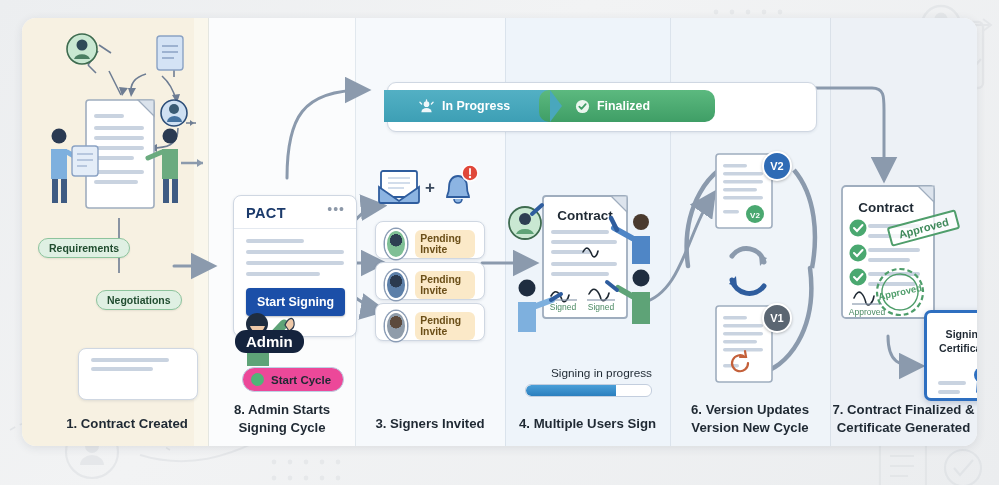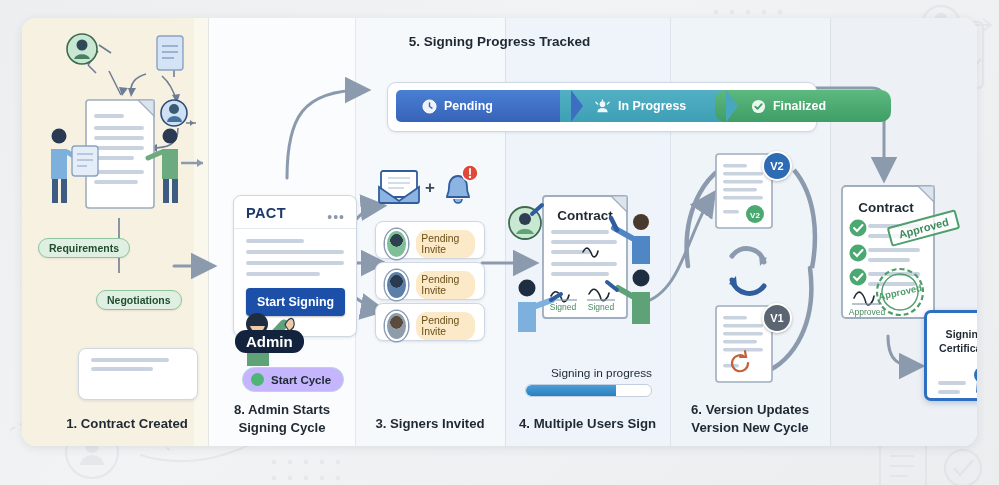--- a/index.html
+++ b/index.html
@@ -45,21 +45,21 @@
   .chip::after{content:"";position:absolute;right:-11px;top:0;width:0;height:0;z-index:2;
     border-top:16px solid transparent;border-bottom:16px solid transparent;}
   .chip.c1::after{border-left:12px solid #3e6ec2;}
   .chip.c2::after{border-left:12px solid #49a7bd;}
   .chip.c3::after{display:none;}
   .chip .ic svg{display:block;}
   
   .card{background:#fff;border:1px solid #cfd7e2;border-radius:8px;box-shadow:0 1px 3px rgba(40,60,90,.12);}
   .ln{background:#c9d3e0;border-radius:2px;height:4px;}
   .pill{display:inline-flex;align-items:center;border-radius:14px;font-size:11px;font-weight:bold;}
-  .badge-pending{background:#fbe9c8;color:#6b4f19;padding:3px 5px;border-radius:11px;font-size:10.4px;font-weight:normal;}
+  .badge-pending{background:#fbe9c8;color:#6b4f19;padding:3px 5px;border-radius:6px;font-size:10.4px;font-weight:bold;}
   .avatar{width:26px;height:26px;border-radius:50%;border:2px solid #fff;box-shadow:0 0 0 1.5px #8a9cb5;}
   .signer-row{display:flex;align-items:center;gap:8px;padding:7px 9px;}
   .startbtn{
     background:#1b4fa8;color:#fff;text-align:center;font-size:12.4px;font-weight:bold;
     border-radius:4px;padding:7px 0;box-shadow:0 1px 2px rgba(0,0,0,.25);
   }
   .tagpill{
     background:#dff0e3;border:1px solid #8dc49d;color:#214d30;
     padding:3px 10px;border-radius:12px;font-size:10.5px;font-weight:bold;white-space:nowrap;
     box-shadow:0 1px 2px rgba(0,0,0,.08);
@@ -192,33 +192,23 @@
       <path d="M460 245 H 510"></path>
 
       <path d="M620 285 C 660 275, 665 215, 690 178"></path>
 
       <path d="M770 70 H 850 C 862 70, 862 78, 862 92 V 158"></path>
 
       <path d="M866 318 C 866 345, 878 348, 896 348"></path>
     </g>
   </svg>
 
-  <div class="panel-title">5. Signing Progress Tracked</div>
 
   <div class="pipe-wrap">
     <div class="pipe">
-      <div class="chip c1">
-        <span class="ic">
-          <svg width="15" height="15" viewBox="0 0 16 16">
-            <circle cx="8" cy="8" r="7" fill="#eef2f8" stroke="#fff" stroke-width="1"></circle>
-            <path d="M8 4.2 V8 l2.6 1.8" stroke="#3663b8" stroke-width="1.5" fill="none" stroke-linecap="round"></path>
-          </svg>
-        </span>
-        <span class="lbl">Pending</span>
-      </div>
       <div class="chip c2" style="padding-left:34px;">
         <span class="ic">
           <svg width="17" height="15" viewBox="0 0 18 16">
             <circle cx="9" cy="5.5" r="3" fill="#eef7fa"></circle>
             <path d="M3.5 14 a5.5 4.5 0 0 1 11 0 z" fill="#eef7fa"></path>
             <path d="M2 3.5 l1.8 1.8 M16 3.5 l-1.8 1.8 M9 1 v2" stroke="#eef7fa" stroke-width="1.4" stroke-linecap="round"></path>
           </svg>
         </span>
         <span class="lbl">In Progress</span>
       </div>
@@ -310,42 +300,42 @@
       <div class="ln" style="width:78px;margin:9px 0 0 12px;"></div>
       <div class="ln" style="width:62px;margin:5px 0 0 12px;"></div>
     </div>
     <div class="caption">
       <span>1. Contract Created</span>
     </div>
   </div>
 
   <div style="position:absolute;left:187px;top:0;width:146px;height:428px;">
     <div class="card" style="position:absolute;left:24px;top:177px;width:122px;height:140px;">
-      <div style="display:flex;align-items:flex-end;justify-content:space-between;padding:9px 11px 7px 12px;border-bottom:1px solid #e4e9f0;">
+      <div style="display:flex;align-items:flex-start;justify-content:space-between;padding:9px 11px 7px 12px;border-bottom:1px solid #e4e9f0;">
         <span style="font-size:14.5px;font-weight:bold;color:#1b3a6b;letter-spacing:.4px;">PACT</span>
         <span style="color:#8c98a8;font-size:14px;letter-spacing:1px;line-height:8px;">•••</span>
       </div>
       <div class="ln" style="width:58px;margin:10px 0 0 12px;"></div>
       <div class="ln" style="width:98px;margin:7px 0 0 12px;"></div>
       <div class="ln" style="width:98px;margin:7px 0 0 12px;"></div>
       <div class="ln" style="width:74px;margin:7px 0 0 12px;"></div>
       <div class="startbtn" style="margin:12px 11px 0 12px;">Start Signing</div>
     </div>
 
     <svg width="146" height="90" viewBox="0 0 146 90" style="position:absolute;left:0;top:280px;">
       <path d="M62 40 l13 -14" stroke="#5ea377" stroke-width="9" stroke-linecap="round"></path>
       <path d="M76 27 c3 -7, 8 -9, 9 -3 c1 5, -3 8, -5 9 z" fill="#efc9a8" stroke="#2c3a4c" stroke-width="1.2"></path>
       <circle cx="48" cy="26" r="11" fill="#1f2d40"></circle>
       <path d="M41 28 a8 9 0 0 0 15 0 z" fill="#efc9a8"></path>
       <path d="M38 38 h22 v30 h-22 z" fill="#5ea377"></path>
     </svg>
     <div class="namepill" style="position:absolute;left:26px;top:312px;">
       <span>Admin</span>
     </div>
-    <div class="pill" style="position:absolute;left:33px;top:349px;background:#c4b5fd;border:1px solid #bdd2e4;padding:5px 12px 5px 8px;">
+    <div class="pill" style="position:absolute;left:33px;top:349px;background:#ec4899;border:1px solid #bdd2e4;padding:5px 12px 5px 8px;">
       <span style="width:13px;height:13px;border-radius:50%;background:#4fb477;display:inline-block;margin-right:7px;"></span>
       <span style="color:#1f2933;font-size:11.5px;">Start Cycle</span>
     </div>
     <div class="caption" style="bottom:8px;">
       <span>8. Admin Starts</span><br>
       <span>Signing Cycle</span>
     </div>
   </div>
 
   <div style="position:absolute;left:333px;top:0;width:150px;height:428px;">
@@ -552,15 +542,19 @@
           <div class="ln" style="width:28px;"></div>
           <div class="ln" style="width:22px;margin-top:5px;"></div>
         </div>
         <svg width="20" height="28" viewBox="0 0 20 28">
           <circle cx="10" cy="9" r="8" fill="#2e6fc0"></circle>
           <circle cx="10" cy="9" r="4" fill="#bcd4ef"></circle>
           <path d="M5 15 l-1 12 l6 -4 l6 4 l-1 -12 z" fill="#2e6fc0"></path>
         </svg>
       </div>
     </div>
+    <div class="caption" style="bottom:8px;">
+      <span>7. Contract Finalized &amp;</span><br>
+      <span>Certificate Generated</span>
+    </div>
   </div>
 
 </div>
 
 </body></html>

